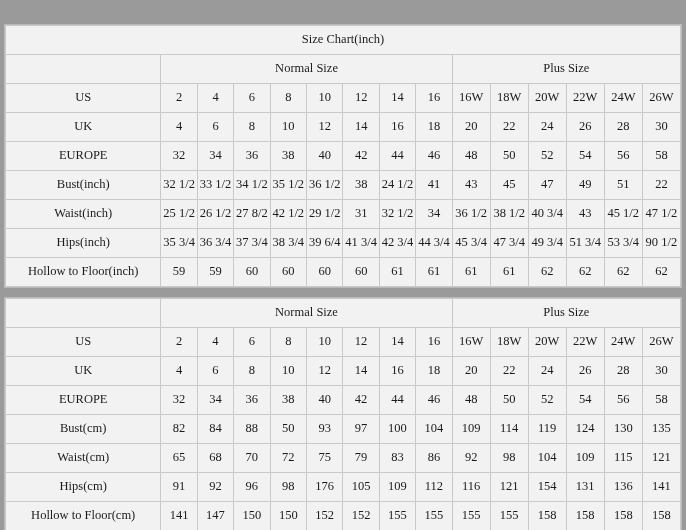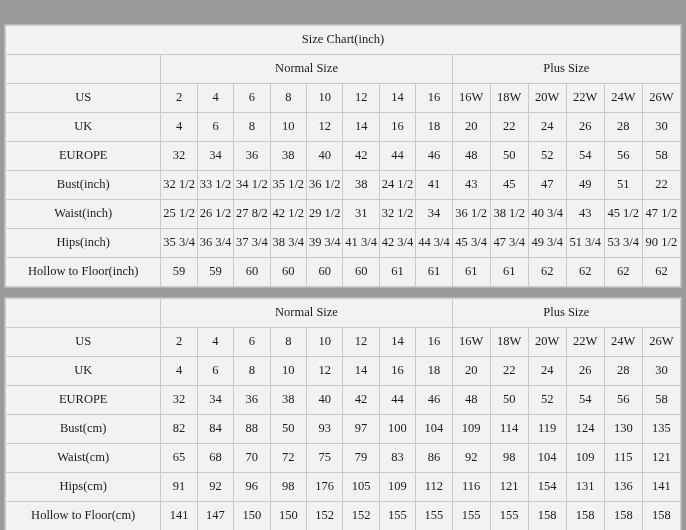--- a/index.html
+++ b/index.html
@@ -191,21 +191,21 @@
           <td>45 1/2</td>
           <td>47 1/2</td>
         </tr>
 
         <tr>
           <td class="row-head">Hips(inch)</td>
           <td>35 3/4</td>
           <td>36 3/4</td>
           <td>37 3/4</td>
           <td>38 3/4</td>
-          <td>39 3/4</td>
+          <td>39 6/4</td>
           <td>41 3/4</td>
           <td>42 3/4</td>
           <td>44 3/4</td>
           <td>45 3/4</td>
           <td>47 3/4</td>
           <td>49 3/4</td>
           <td>51 3/4</td>
           <td>53 3/4</td>
           <td>90 1/2</td>
         </tr>

